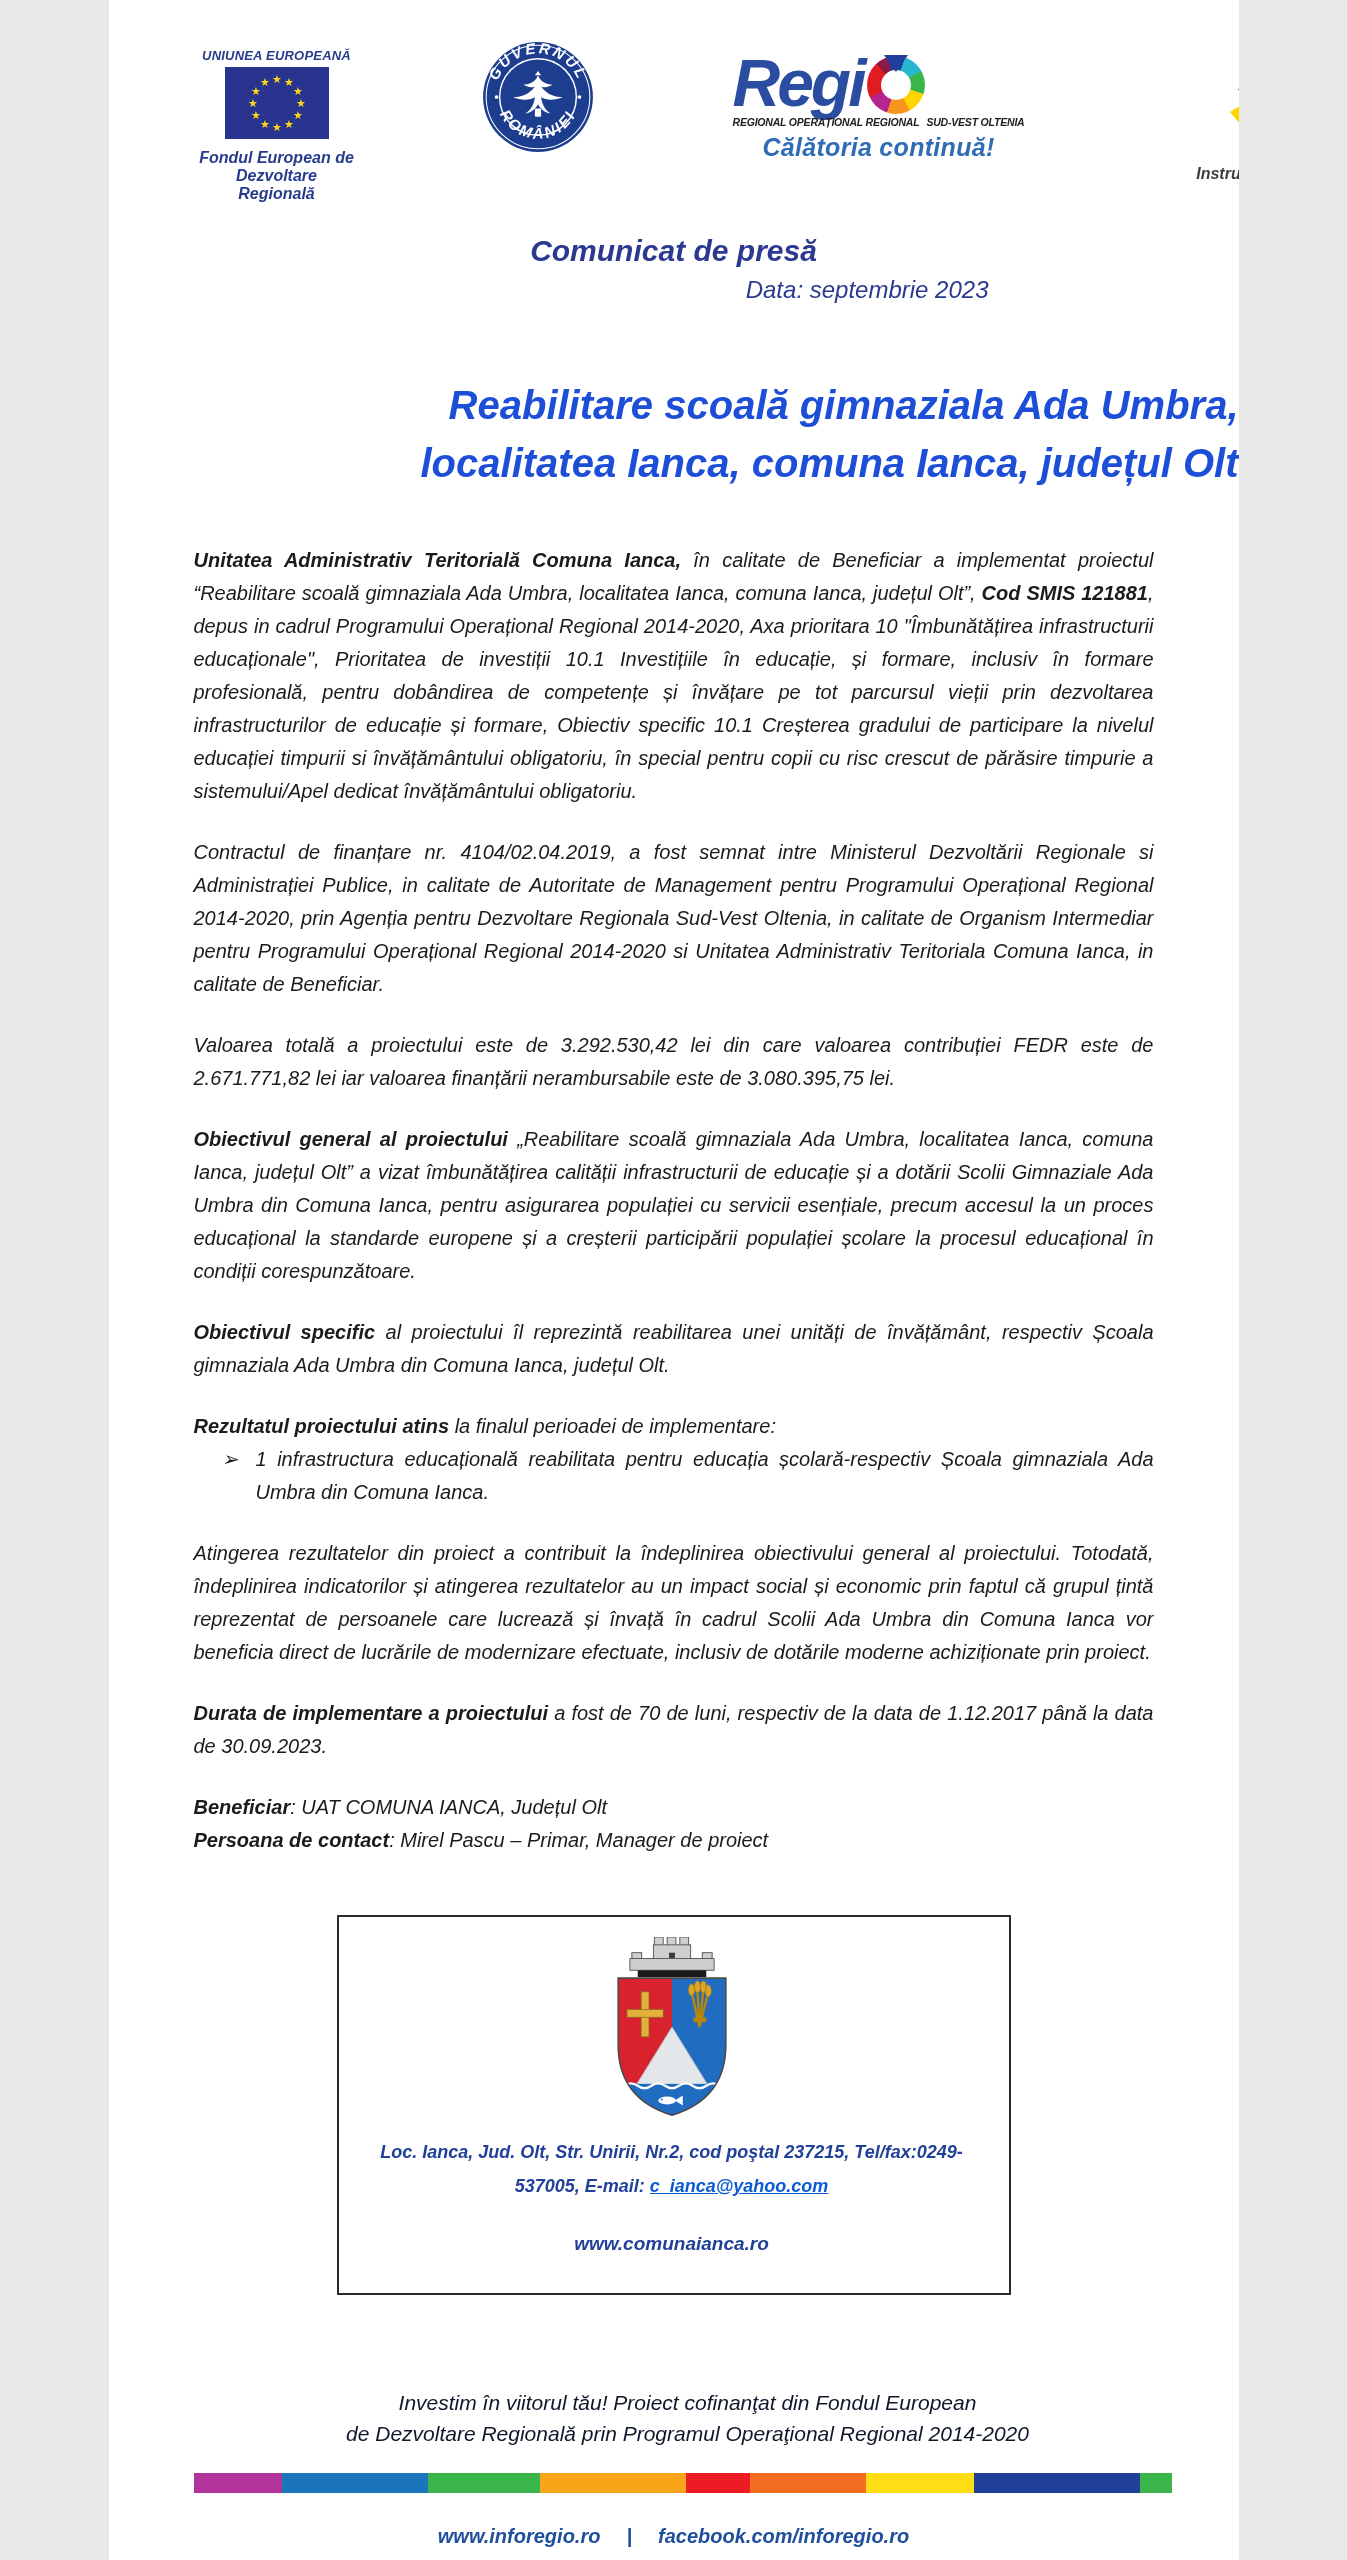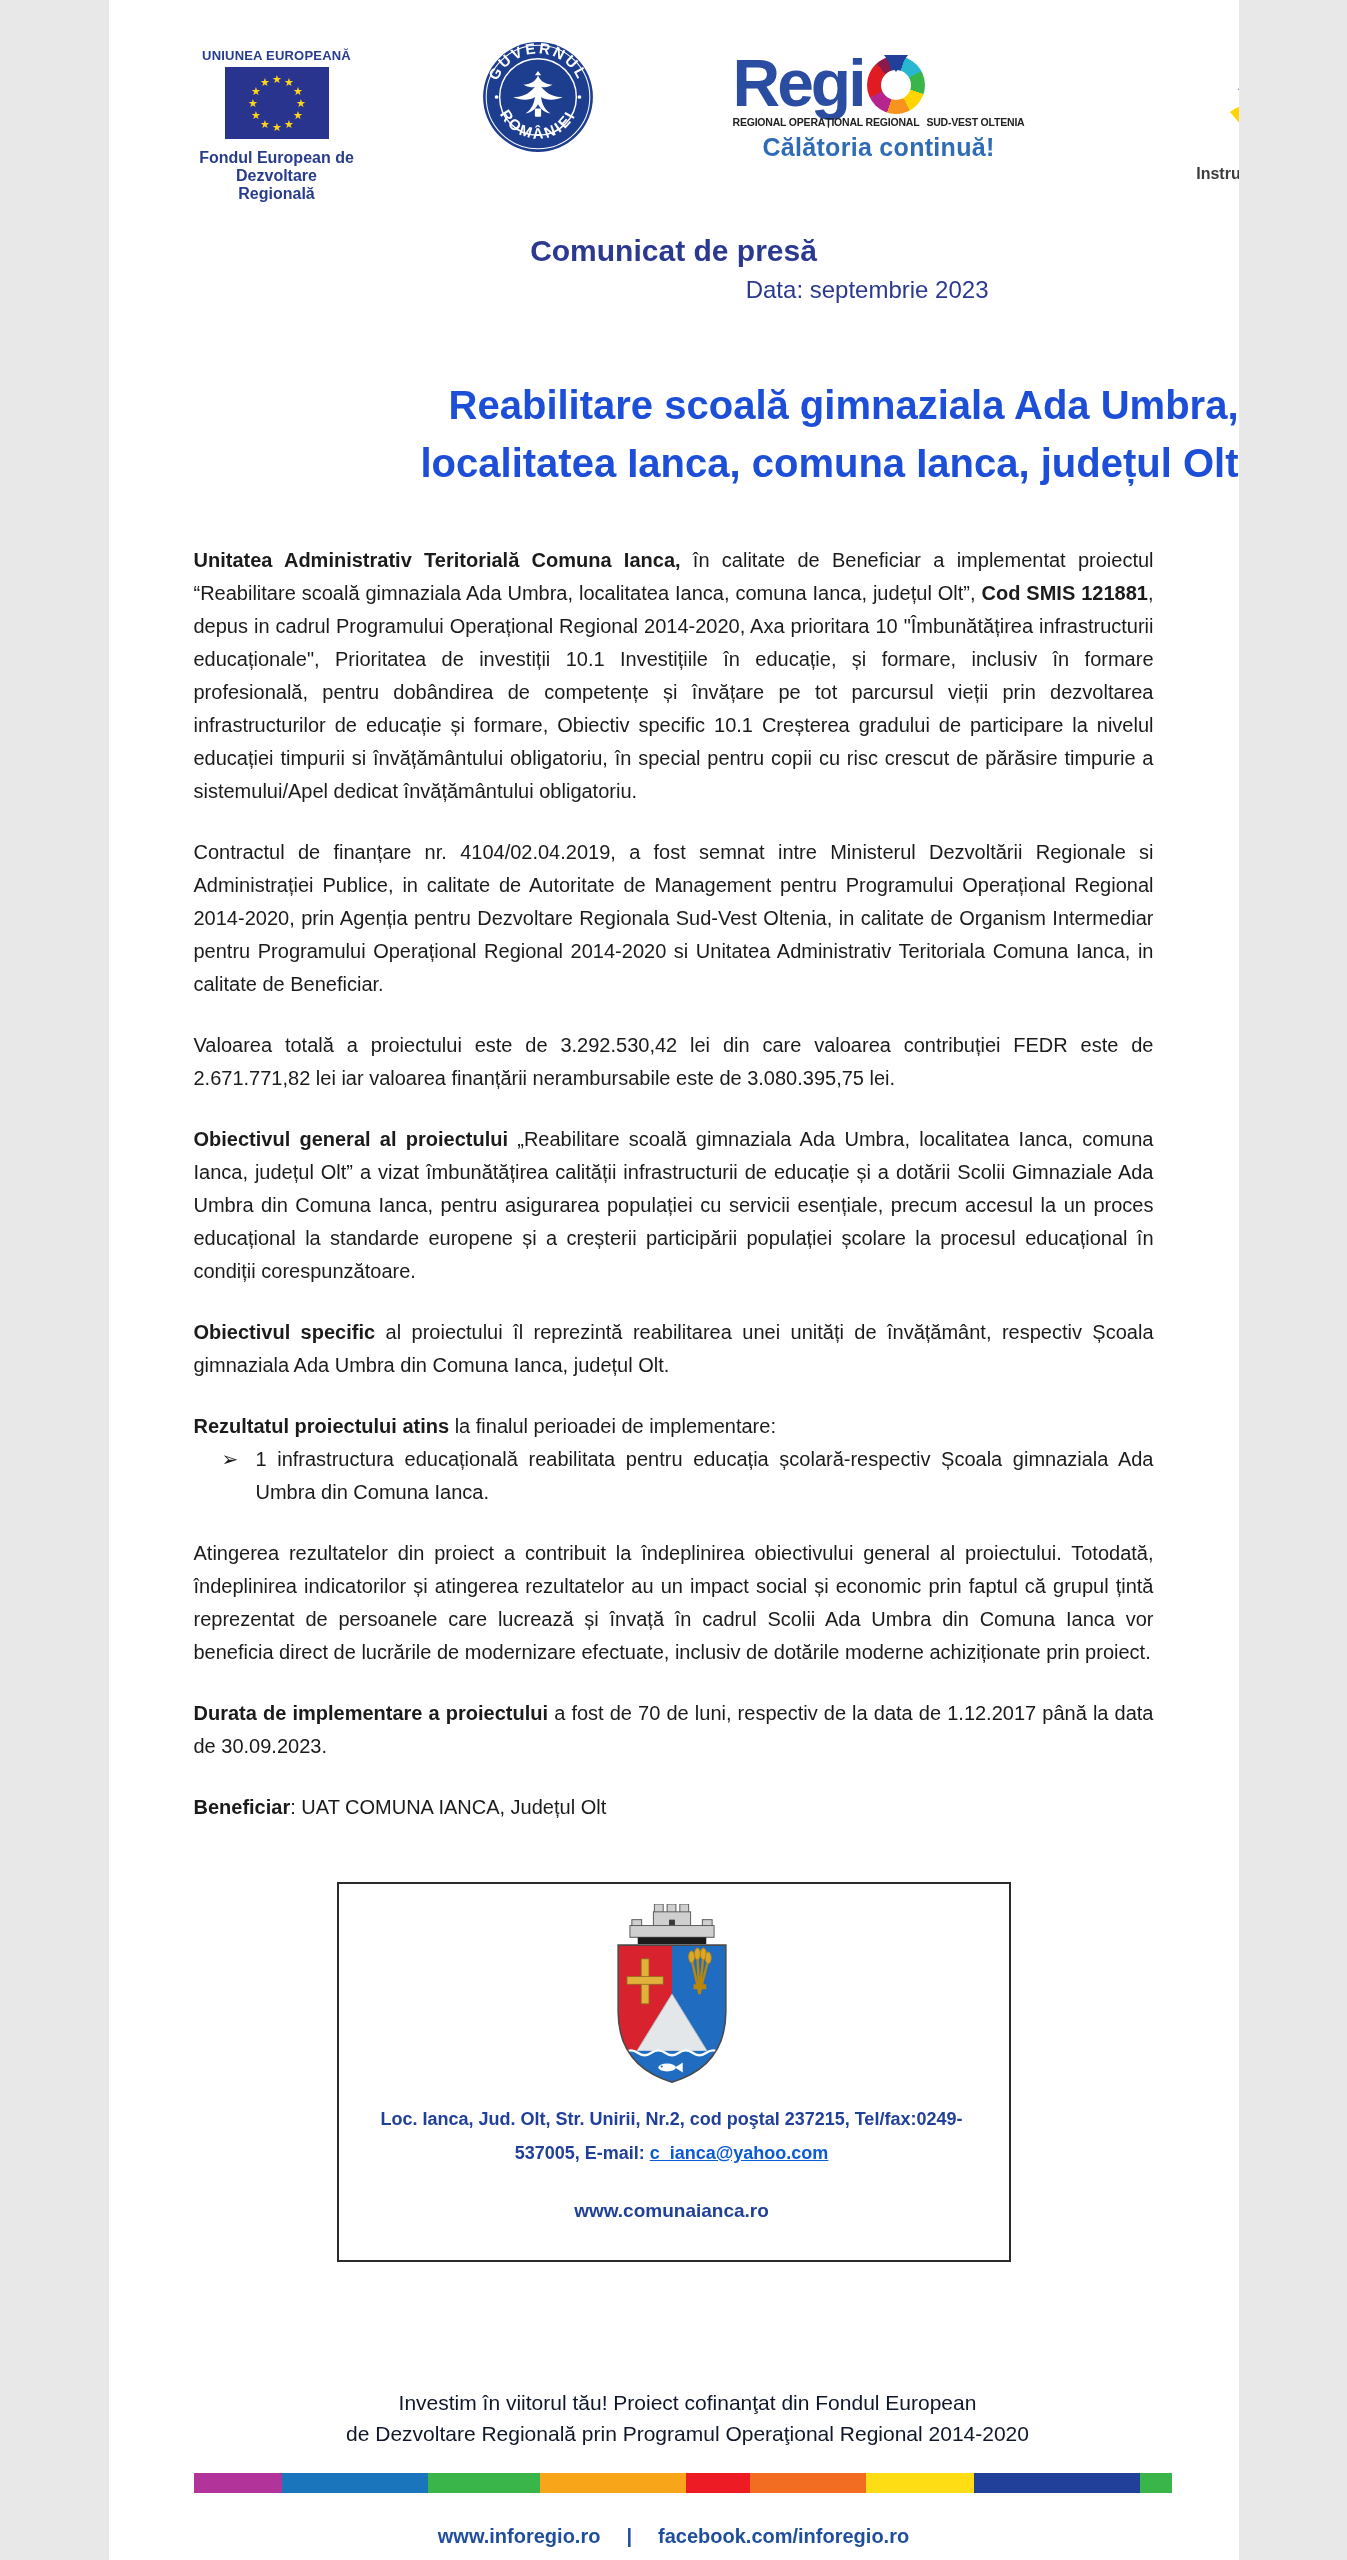--- a/index.html
+++ b/index.html
@@ -1,20 +1,21 @@
 <!DOCTYPE html>
 <html lang="ro"><head>
 <meta charset="utf-8">
 <style>
   * { margin:0; padding:0; box-sizing:border-box; }
   html,body { background:#e8e8e8; }
   .page {
     width:1130px; height:2560px; margin:0 auto; position:relative;
     background:#ffffff; font-family:"Liberation Sans", sans-serif; color:#1b1b1b;
     overflow:hidden;
+    font-style:italic;
   }
   
   .header { position:relative; height:218px; }
   .logo-eu { position:absolute; left:88px; top:48px; width:160px; text-align:center; }
   .logo-eu .eu-top { font-size:13px; font-weight:bold; color:#273c8c; margin-bottom:4px; letter-spacing:.2px; }
   .logo-eu .eu-bottom { font-size:16px; font-weight:bold; color:#273c8c; line-height:18px; margin-top:6px; }
   .logo-gov { position:absolute; left:372px; top:40px; width:114px; }
   .logo-regio { position:absolute; left:624px; top:52px; width:292px; }
   .regio-word { display:flex; align-items:center; }
   .regio-word .regio-text { font-size:66px; font-weight:bold; color:#2b4da1; letter-spacing:-3px; line-height:62px; }
@@ -164,20 +165,21 @@
     <p class="para nogap"><b>Rezultatul proiectului atins</b><span> la finalul perioadei de implementare:</span></p>
     <div class="bullet-row">
       <span class="bullet-marker">➢</span>
       <p class="bullet-text"><span>1 infrastructura educațională reabilitata pentru educația școlară-respectiv Școala gimnaziala Ada Umbra din Comuna Ianca.</span></p>
     </div>
 
     <p class="para"><span>Atingerea rezultatelor din proiect a contribuit la îndeplinirea obiectivului general al proiectului.  Totodată, îndeplinirea indicatorilor și atingerea rezultatelor au un impact social și economic prin faptul că grupul țintă reprezentat de persoanele care lucrează și învață în cadrul Scolii Ada Umbra din Comuna Ianca vor beneficia direct de lucrările de modernizare efectuate, inclusiv de dotările moderne achiziționate prin proiect.</span></p>
     <p class="para"><b>Durata de implementare a proiectului</b><span> a fost de 70 de luni, respectiv de la data de 1.12.2017 până la data de 30.09.2023.</span></p>
 
     <p class="para nogap"><b>Beneficiar</b><span>: UAT COMUNA IANCA, Județul Olt</span></p>
+    <p class="para nogap"><b>Persoana de contact</b><span>: Mirel Pascu – Primar, Manager de proiect</span></p>
   </div>
 
   <div class="contact-box">
     <svg class="coa" width="150" height="186" viewBox="0 0 150 190">
       <defs>
         <clipPath id="shieldClip">
           <path d="M20 42 H130 V110 C130 150 108 172 75 182 C42 172 20 150 20 110 Z"></path>
         </clipPath>
       </defs>
 

